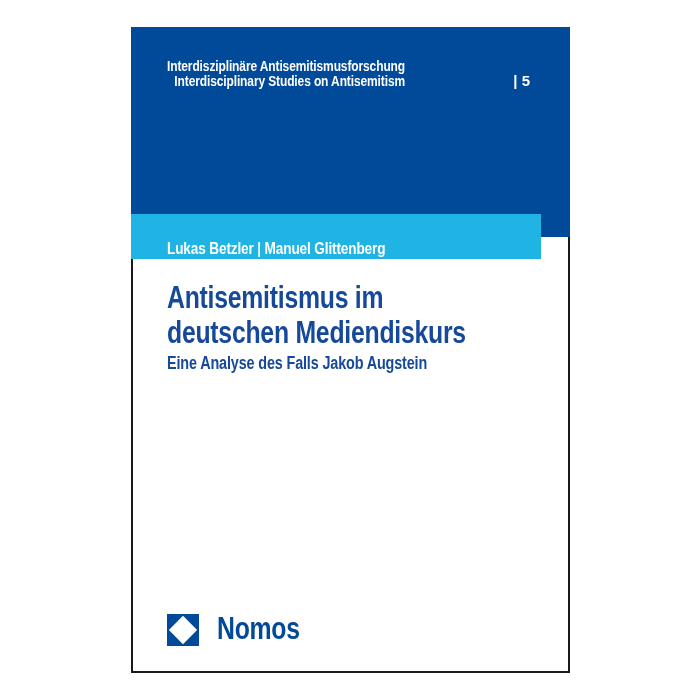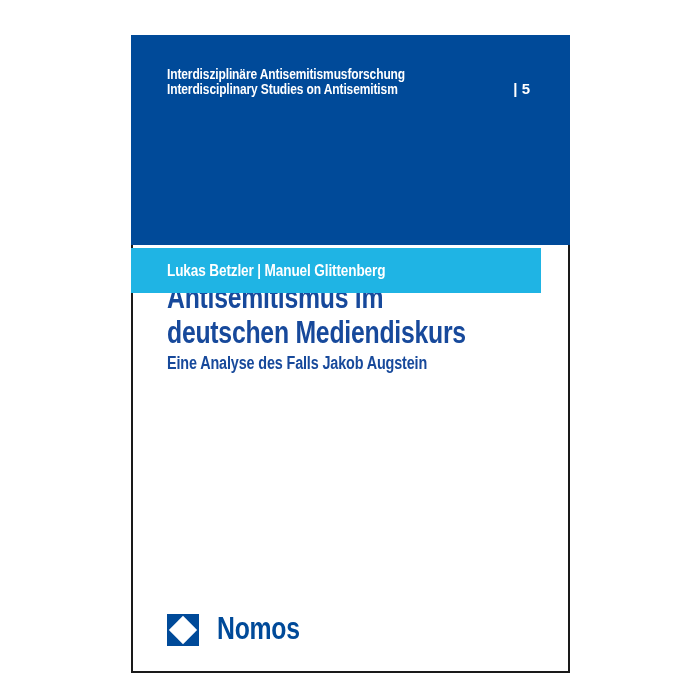--- a/index.html
+++ b/index.html
@@ -9,35 +9,35 @@
     --keyline:#1A1A1A;
     --paper:#FFFFFF;
   }
   *{box-sizing:border-box;margin:0;padding:0;}
   html,body{width:700px;height:700px;background:var(--paper);overflow:hidden;}
   body{font-family:"Liberation Sans", sans-serif;position:relative;}
 
   .cover{position:absolute;left:131px;top:27px;width:439px;height:646px;background:var(--paper);}
 
   
-  .panel{position:absolute;left:0;top:8px;right:0;height:210px;background:var(--brand-blue);z-index:1;}
+  .panel{position:absolute;left:0;top:0;right:0;height:210px;background:var(--brand-blue);z-index:1;text-align:right;}
 
   .series{position:absolute;left:36px;top:31px;color:#fff;font-weight:bold;
           font-size:15px;line-height:15px;white-space:nowrap;
           transform:scaleX(0.8);transform-origin:left top;letter-spacing:-0.01em;}
   .volume{position:absolute;right:40px;top:46px;color:#fff;font-weight:bold;
           font-size:15px;line-height:15px;white-space:nowrap;}
 
   
   .whitearea{position:absolute;left:0;right:0;top:210px;bottom:0;background:var(--paper);
              border:2px solid var(--keyline);border-top:none;z-index:0;}
 
   
   .band{position:absolute;left:0;top:187px;width:410px;height:45px;background:var(--light-blue);
-        display:flex;align-items:center;padding-left:36px;z-index:3;margin-top:34px;}
+        display:flex;align-items:flex-end;padding-left:36px;z-index:3;}
   .band .authors{color:#fff;font-weight:bold;font-size:17px;white-space:nowrap;
         transform:scaleX(0.8);transform-origin:left center;letter-spacing:-0.01em;}
 
   .title{position:absolute;left:36px;top:253px;color:var(--title-blue);font-weight:bold;
          font-size:31px;line-height:35px;white-space:nowrap;z-index:2;
          transform:scaleX(0.8);transform-origin:left top;letter-spacing:-0.01em;}
   .subtitle{position:absolute;left:36px;top:326px;color:var(--title-blue);font-weight:bold;
          font-size:18px;line-height:21px;white-space:nowrap;z-index:2;
          transform:scaleX(0.8);transform-origin:left top;letter-spacing:-0.01em;}
 

